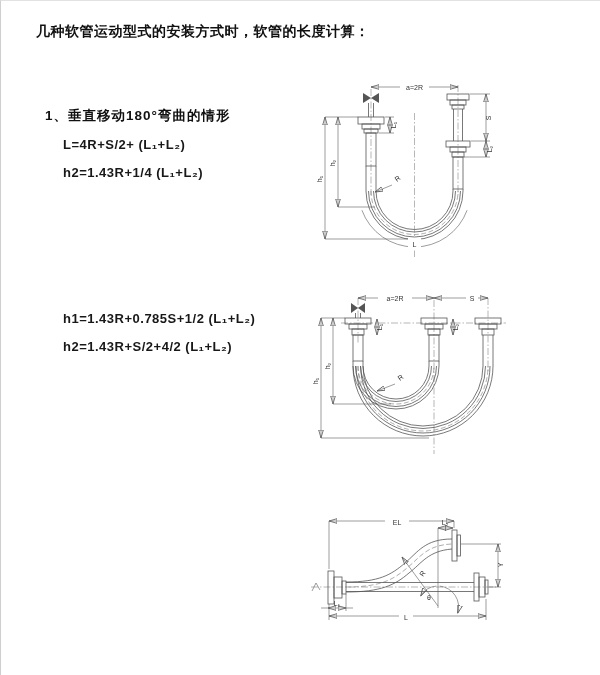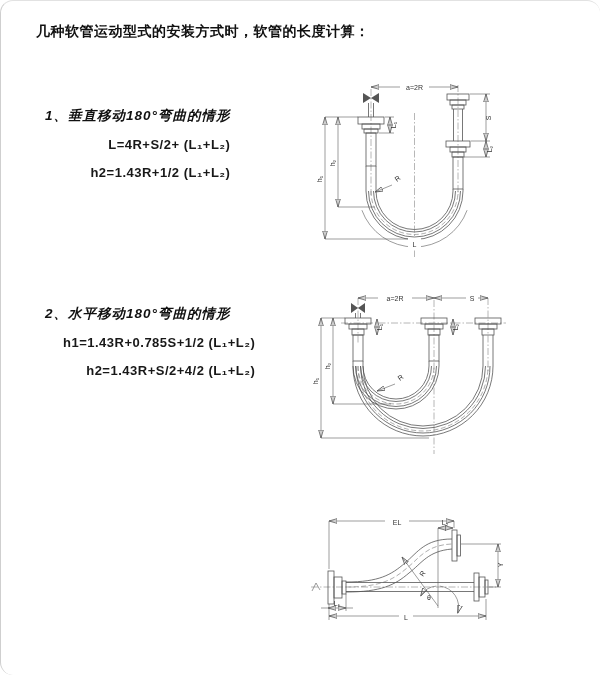--- a/index.html
+++ b/index.html
@@ -1,51 +1,50 @@
 <!DOCTYPE html>
 <html><head>
 <meta charset="utf-8">
 <style>
   html,body{margin:0;padding:0;background:#fff;}
   .page{
     position:relative;width:600px;height:675px;background:#ffffff;
     font-family:"Liberation Sans",sans-serif;overflow:hidden;box-sizing:border-box;
-    border-left:1px solid #cfcfcf;border-top:1px solid #e2e2e2;border-radius:13px;
+    border-left:1px solid #cfcfcf;border-top:1px solid #e2e2e2;
   }
   .title{
     position:absolute;left:35px;top:22px;font-size:14px;font-weight:bold;
     color:#111;letter-spacing:.5px;white-space:nowrap;
   }
   .sec{position:absolute;left:44px;color:#111;}
-  .sec .h{font-size:13.5px;font-weight:bold;letter-spacing:1px;height:18px;line-height:18px;margin-bottom:6px;white-space:nowrap;font-style:italic;}
-  .sec .f{font-size:13px;font-weight:bold;letter-spacing:.5px;padding-left:18px;height:28px;line-height:28px;white-space:nowrap;color:#181818;text-align:right;}
+  .sec .h{font-size:13.5px;font-weight:bold;letter-spacing:1px;height:18px;line-height:18px;margin-bottom:6px;white-space:nowrap;}
+  .sec .f{font-size:13px;font-weight:bold;letter-spacing:.5px;padding-left:18px;height:28px;line-height:28px;white-space:nowrap;color:#181818;}
   .dwg{position:absolute;}
   .dwg path,.dwg line,.dwg rect,.dwg polyline{stroke:#555;fill:none;stroke-width:.8;}
   .dwg .thin{stroke-width:.6;stroke:#5a5a5a;}
   .dwg .cl{stroke-dasharray:7 2 1.5 2;stroke-width:.55;stroke:#7a7a7a;}
   .dwg .dash{stroke-dasharray:5 2.5;stroke-width:.55;stroke:#6a6a6a;}
   .dwg .fillshape{fill:#555;stroke:none;}
   .dwg .wbg{fill:#fff;stroke:none;}
   .dwg text{fill:#333;stroke:none;font-size:7px;font-family:"Liberation Sans",sans-serif;}
 </style>
 </head>
 <body>
 
 <div class="page">
 
   <div class="title">几种软管运动型式的安装方式时，软管的长度计算：</div>
 
   <div class="sec" style="top:106px">
     <div class="h">1、垂直移动180°弯曲的情形</div>
     <div class="f">L=4R+S/2+ (L₁+L₂)</div>
-    <div class="f">h2=1.43R+1/2 (L₁+L₂)</div>
+    <div class="f">h2=1.43R+1/4 (L₁+L₂)</div>
   </div>
 
   <div class="sec" style="top:304px">
-    <div class="h">2、水平移动180°弯曲的情形</div>
     <div class="f">h1=1.43R+0.785S+1/2 (L₁+L₂)</div>
     <div class="f">h2=1.43R+S/2+4/2 (L₁+L₂)</div>
   </div>
 
 
   <svg class="dwg" style="left:312px;top:70px" width="260" height="192" viewBox="0 0 260 192">
     <defs>
       <marker id="ar1" markerWidth="9" markerHeight="7" refX="8" refY="3" orient="auto-start-reverse" markerUnits="userSpaceOnUse">
         <path d="M0,0.7 L8,3 L0,5.3 z" fill="#555" stroke="none"></path>
       </marker>

